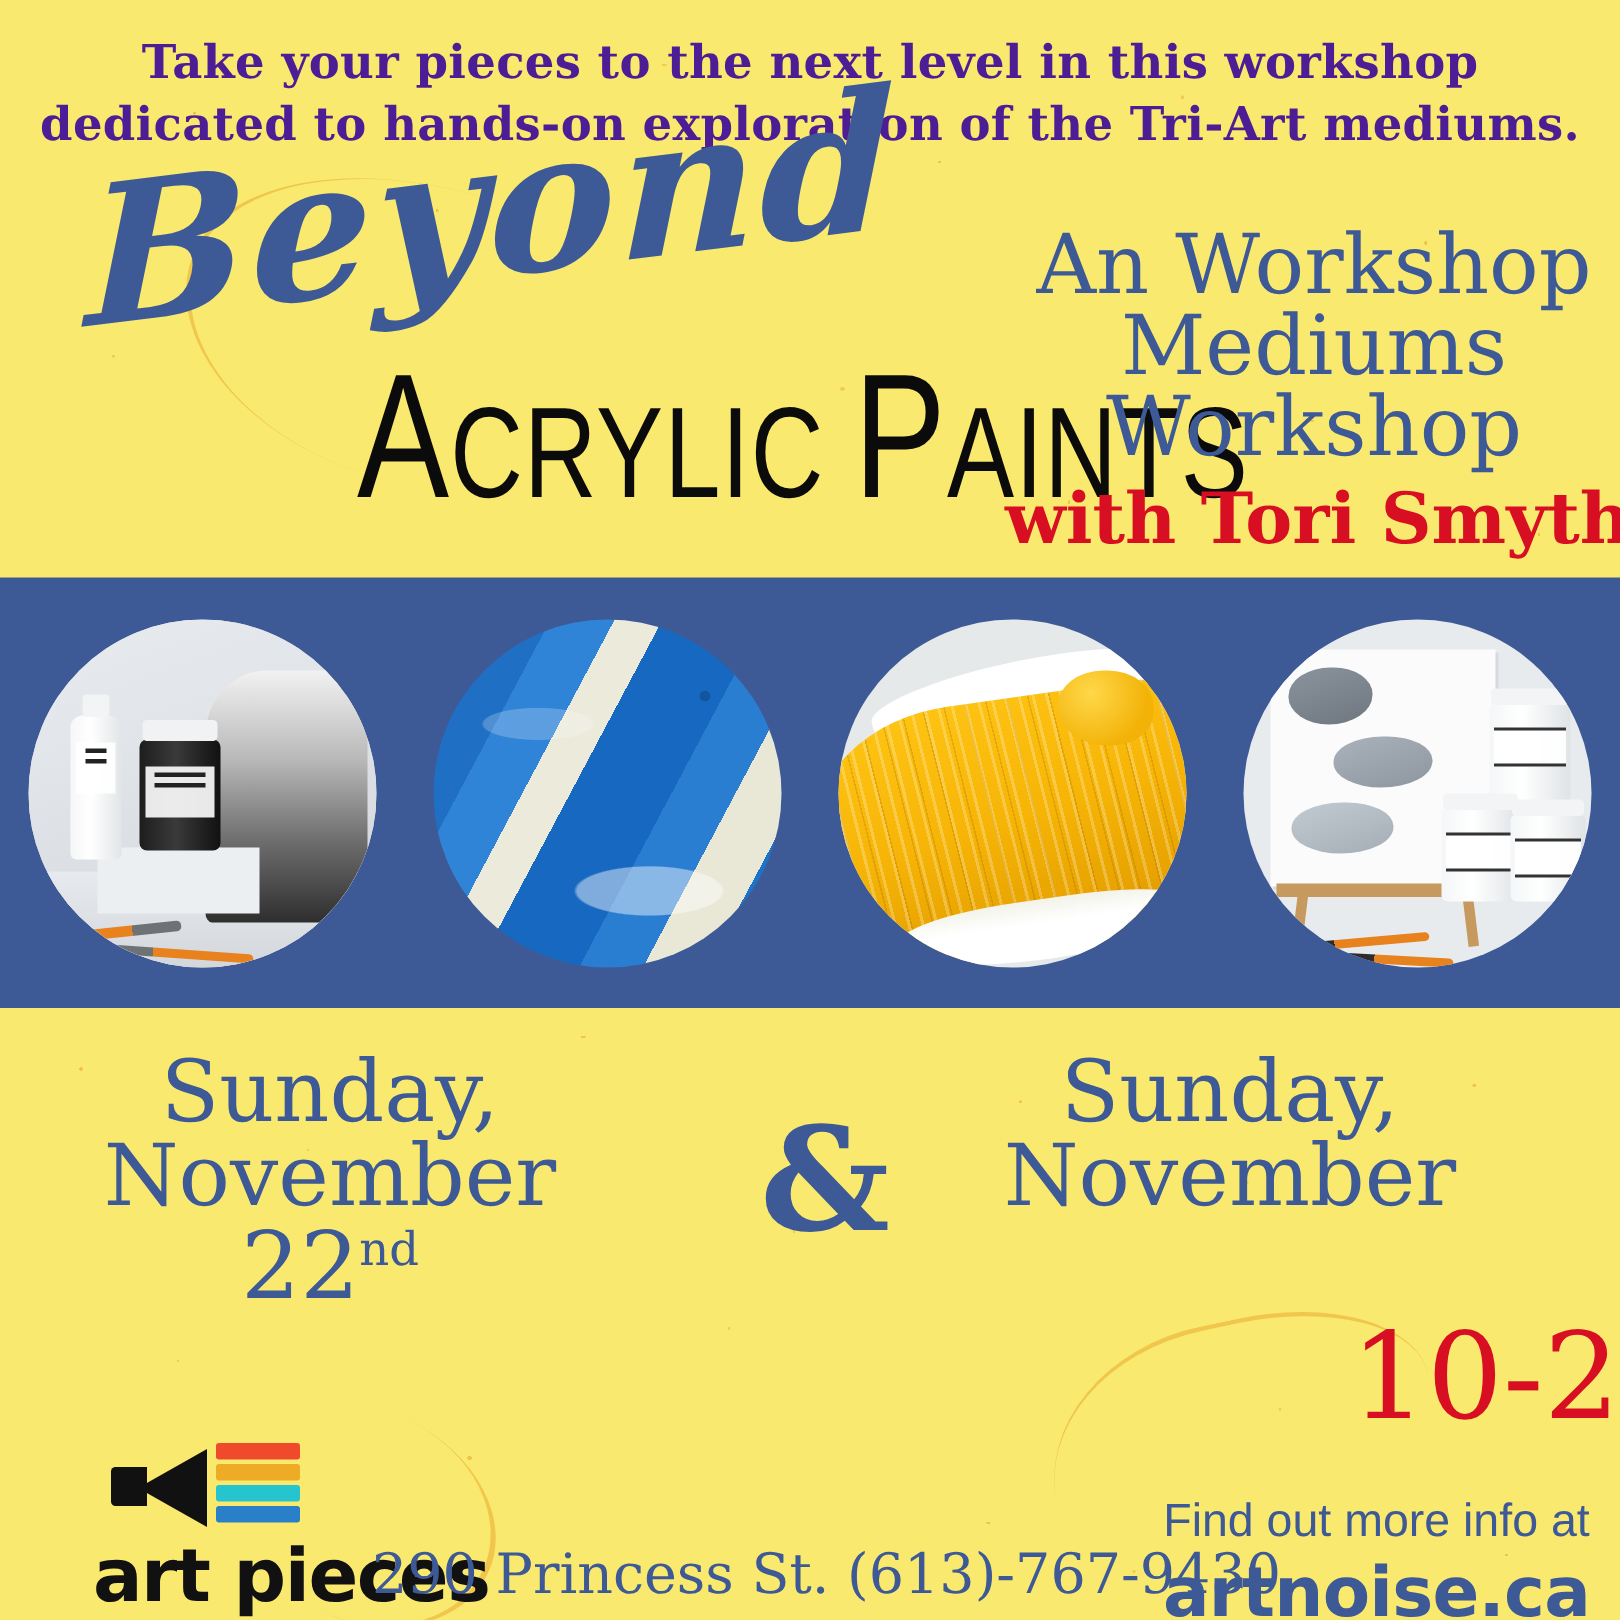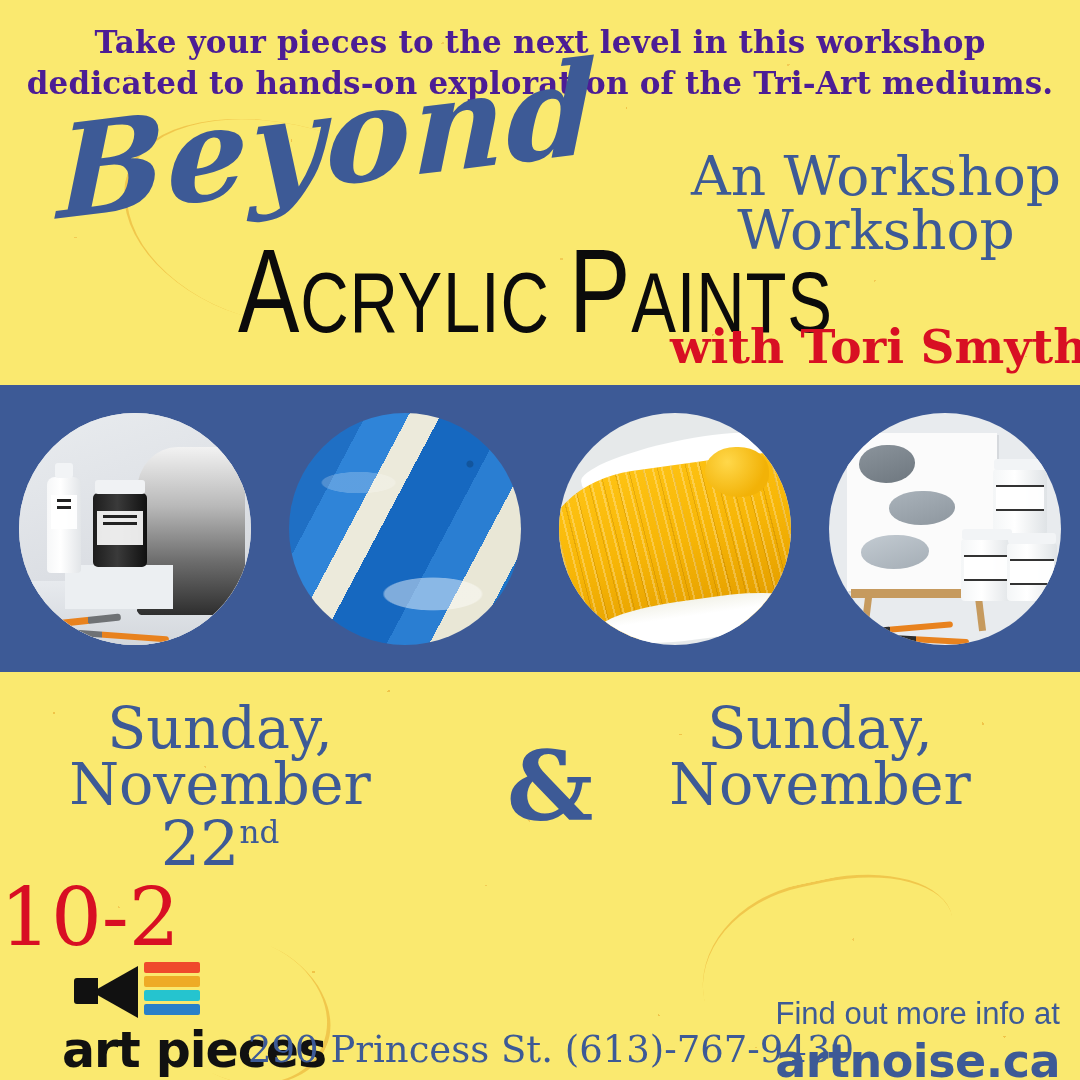--- a/index.html
+++ b/index.html
@@ -310,21 +310,21 @@
     left: 495px; top: 30px;
     width: 110px; text-align: center;
     font-size: 96px;
     font-weight: bold;
     color: #3d5a96;
     font-family: "DejaVu Serif", serif;
   }
   .time {
     position: absolute;
     top: 878px; left: 0; width: 1080px;
-    text-align: left;
+    text-align: right;
     color: #d80f23;
     font-family: "DejaVu Serif", serif;
     font-size: 80px;
     line-height: 1;
     z-index: 6;
   }
 
   
   .logo {
     position: absolute;
@@ -400,20 +400,21 @@
     <span class="l2">dedicated to hands-on exploration of the Tri-Art mediums.</span>
   </div>
 
   <div class="title-block">
     <div class="beyond">Beyond</div>
     <div class="acrylic-paints"><span class="cap">A</span><span>CRYLIC</span> <span class="cap">P</span><span>AINTS</span></div>
   </div>
 
   <div class="subtitle">
     <span class="sl">An Workshop</span>
+    <span class="sl">Mediums</span>
     <span class="sl">Workshop</span>
   </div>
   <div class="with-tori">with Tori Smyth</div>
 
   <div class="photo-band">
 
     <div class="circle ph1">
       <div class="wall"></div>
       <div class="table"></div>
       <div class="panel"></div>

